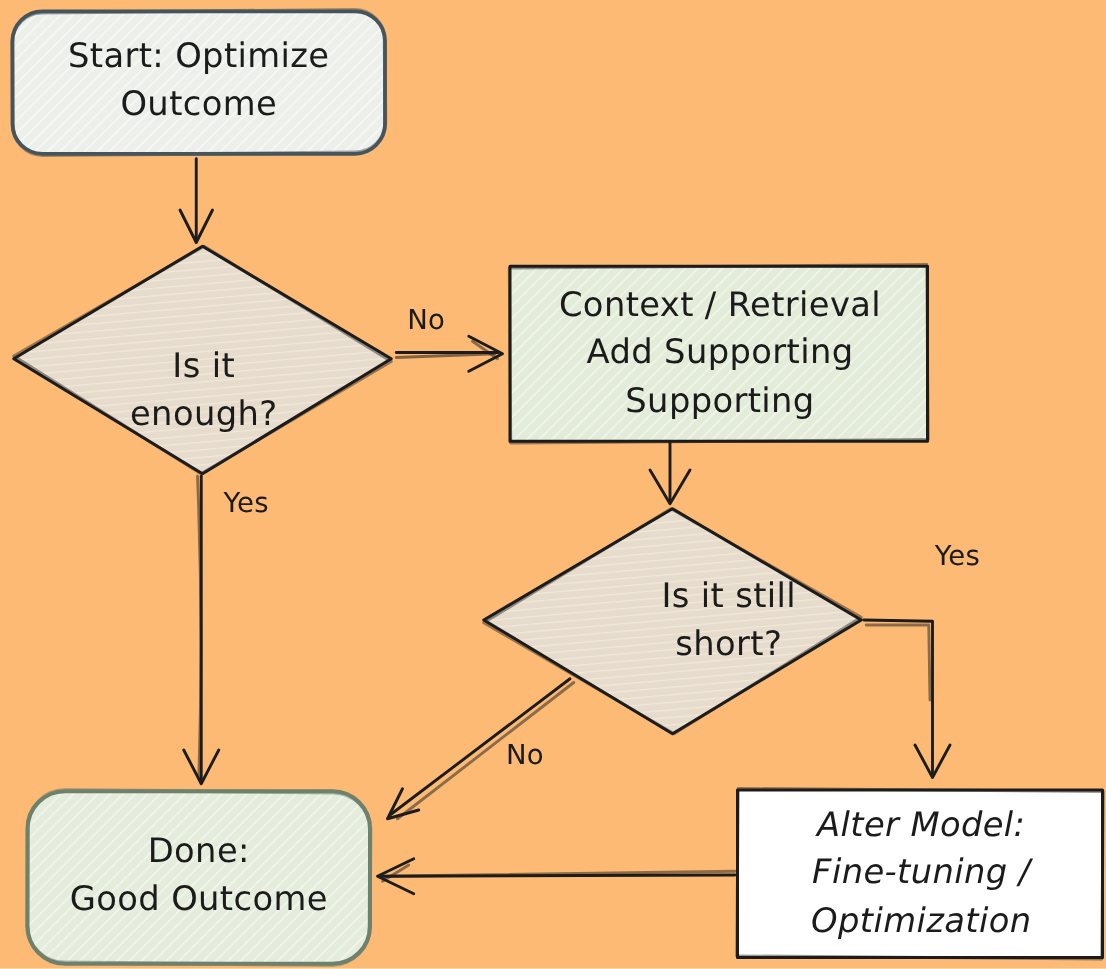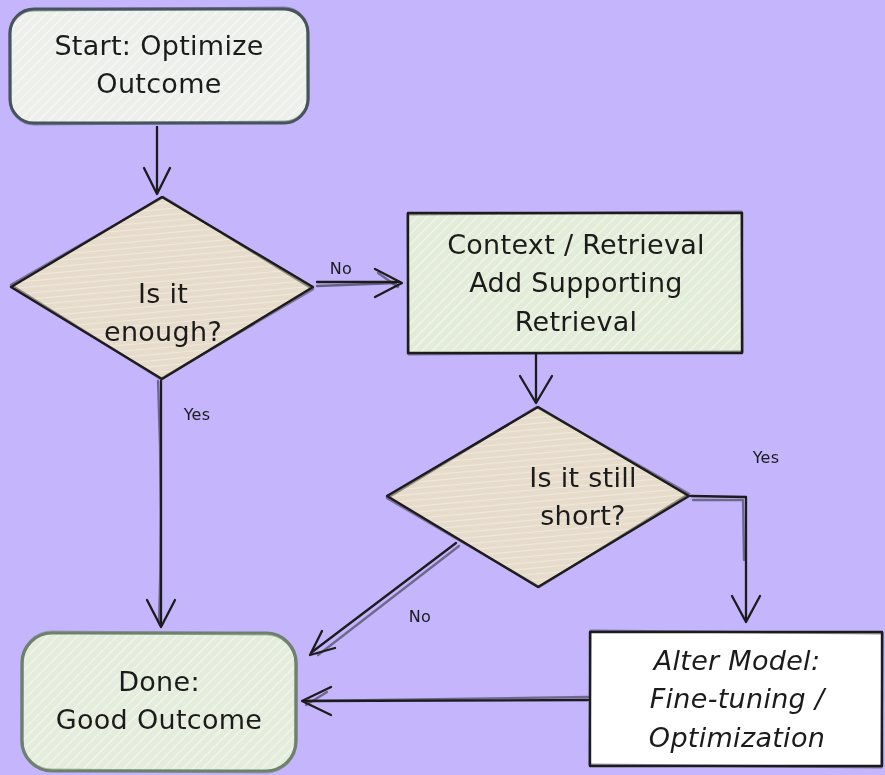--- a/index.html
+++ b/index.html
@@ -5,42 +5,42 @@
   html, body {
     margin: 0;
     padding: 0;
     background: #ffffff;
     font-family: "DejaVu Sans", sans-serif;
   }
   .canvas {
     position: relative;
     width: 885px;
     height: 775px;
-    background: #c4b5fd;
+    background: #fdba74;
     overflow: hidden;
   }
   .diagram-svg {
     position: absolute;
     left: 0;
     top: 0;
     width: 885px;
     height: 775px;
   }
   .lbl {
     position: absolute;
     transform: translate(-50%, -50%);
     text-align: center;
     color: #1b1b1b;
     white-space: nowrap;
     line-height: 1.42;
     letter-spacing: 0.3px;
     pointer-events: none;
   }
   .node-lbl { font-size: 27px; }
-  .edge-lbl { font-size: 16px; margin-top: 12px; }
+  .edge-lbl { font-size: 22px; }
   .node-lbl span, .edge-lbl span { display: block; }
 </style>
 </head>
 <body>
 
 <div class="canvas">
 
   <svg class="diagram-svg" viewBox="0 0 885 775" xmlns="http://www.w3.org/2000/svg">
 
     <defs>
@@ -144,21 +144,21 @@
   </div>
 
   <div class="lbl node-lbl" style="left:163px; top:289px;margin-top:24px;">
     <span>Is it</span>
     <span>enough?</span>
   </div>
 
   <div class="lbl node-lbl" style="left:576px; top:283px;">
     <span>Context / Retrieval</span>
     <span>Add Supporting</span>
-    <span>Retrieval</span>
+    <span>Supporting</span>
   </div>
 
   <div class="lbl node-lbl" style="left:539px; top:497px;margin-left:44px;">
     <span>Is it still</span>
     <span>short?</span>
   </div>
 
   <div class="lbl node-lbl" style="left:737px; top:699px;font-style:italic;">
     <span>Alter Model:</span>
     <span>Fine-tuning /</span>

